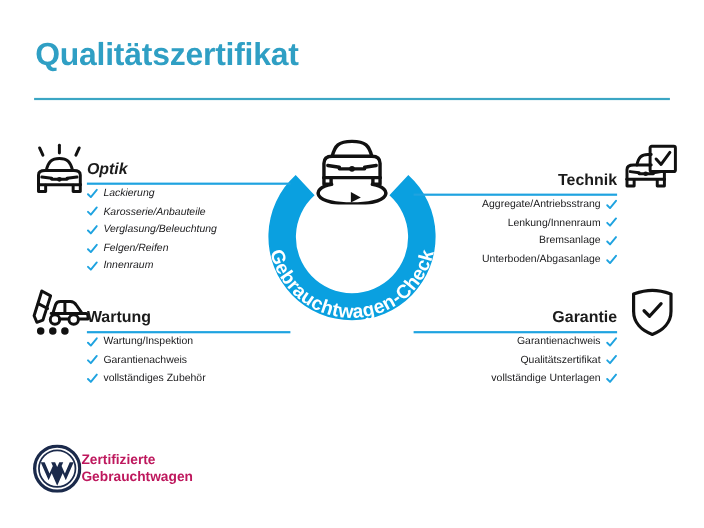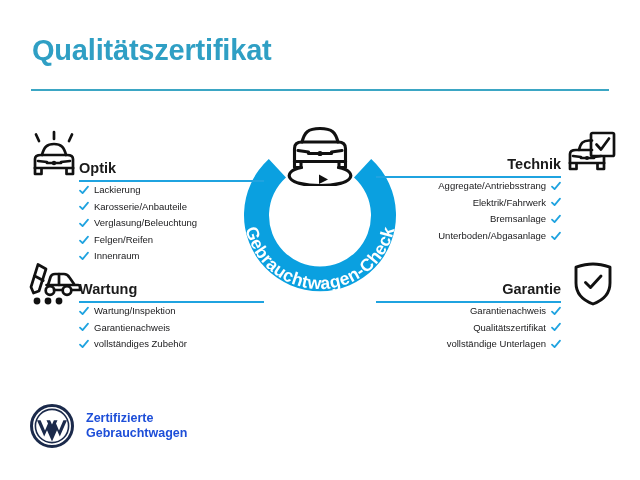--- a/index.html
+++ b/index.html
@@ -93,21 +93,21 @@
 
   
   .col-right { right: 79px; text-align: center; }
   .col-right .sec-title { right: 0; }
   .col-right .sec-rule  { right: 0; }
   .col-right .items { right: 0; }
   .col-right .item { justify-content: flex-end; }
   .col-right .check { margin-left: 5px; }
 
   
-  #sec-optik    { left: 79px;  top: 152px; width: 185px; }
+  #sec-optik    { left: 79px;  top: 138px; width: 185px; font-style: italic; }
   #sec-optik    .sec-rule { width: 185px; }
   #sec-wartung  { left: 79px;  top: 273px; width: 185px; }
   #sec-wartung  .sec-rule { width: 185px; }
   #sec-technik  { left: 376px; top: 148px; width: 185px; }
   #sec-technik  .sec-rule { width: 185px; }
   #sec-garantie { left: 376px; top: 273px; width: 185px; }
   #sec-garantie .sec-rule { width: 185px; }
 
   
   .sec-icon {
@@ -147,24 +147,23 @@
 
   
   .vw-block {
     position: absolute;
     left: 30px;
     top: 404px;
     display: flex;
     align-items: center;
   }
   .vw-text {
-    margin-left: 12px;
     font-size: 12.5px;
     font-weight: bold;
-    color: #1d4ed8;
+    color: #be185d;
     line-height: 15px;
   }
   .vw-text div { white-space: nowrap; }
 </style>
 </head>
 <body>
 
 <div class="page">
 
   <div class="title">Qualitätszertifikat</div>
@@ -345,21 +344,21 @@
       <div class="sec-rule"></div>
     </div>
     <div class="items" id="items-technik">
         <div class="item">
           <span>Aggregate/Antriebsstrang</span>
           <svg class="check" viewBox="0 0 12 12">
             <path d="M1.2 6.1 L4.3 9.2 L10.8 1.3" fill="none" stroke="#1fa3e0" stroke-width="2.1" stroke-linecap="round" stroke-linejoin="round"></path>
           </svg>
         </div>
         <div class="item">
-          <span>Elektrik/Fahrwerk</span>
+          <span>Lenkung/Innenraum</span>
           <svg class="check" viewBox="0 0 12 12">
             <path d="M1.2 6.1 L4.3 9.2 L10.8 1.3" fill="none" stroke="#1fa3e0" stroke-width="2.1" stroke-linecap="round" stroke-linejoin="round"></path>
           </svg>
         </div>
         <div class="item">
           <span>Bremsanlage</span>
           <svg class="check" viewBox="0 0 12 12">
             <path d="M1.2 6.1 L4.3 9.2 L10.8 1.3" fill="none" stroke="#1fa3e0" stroke-width="2.1" stroke-linecap="round" stroke-linejoin="round"></path>
           </svg>
         </div>

